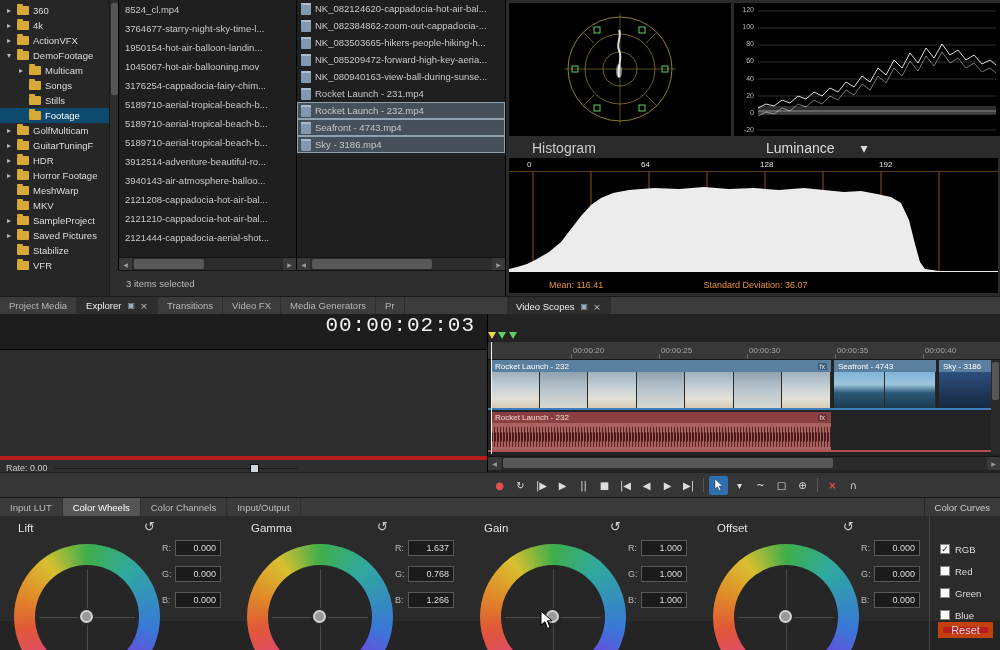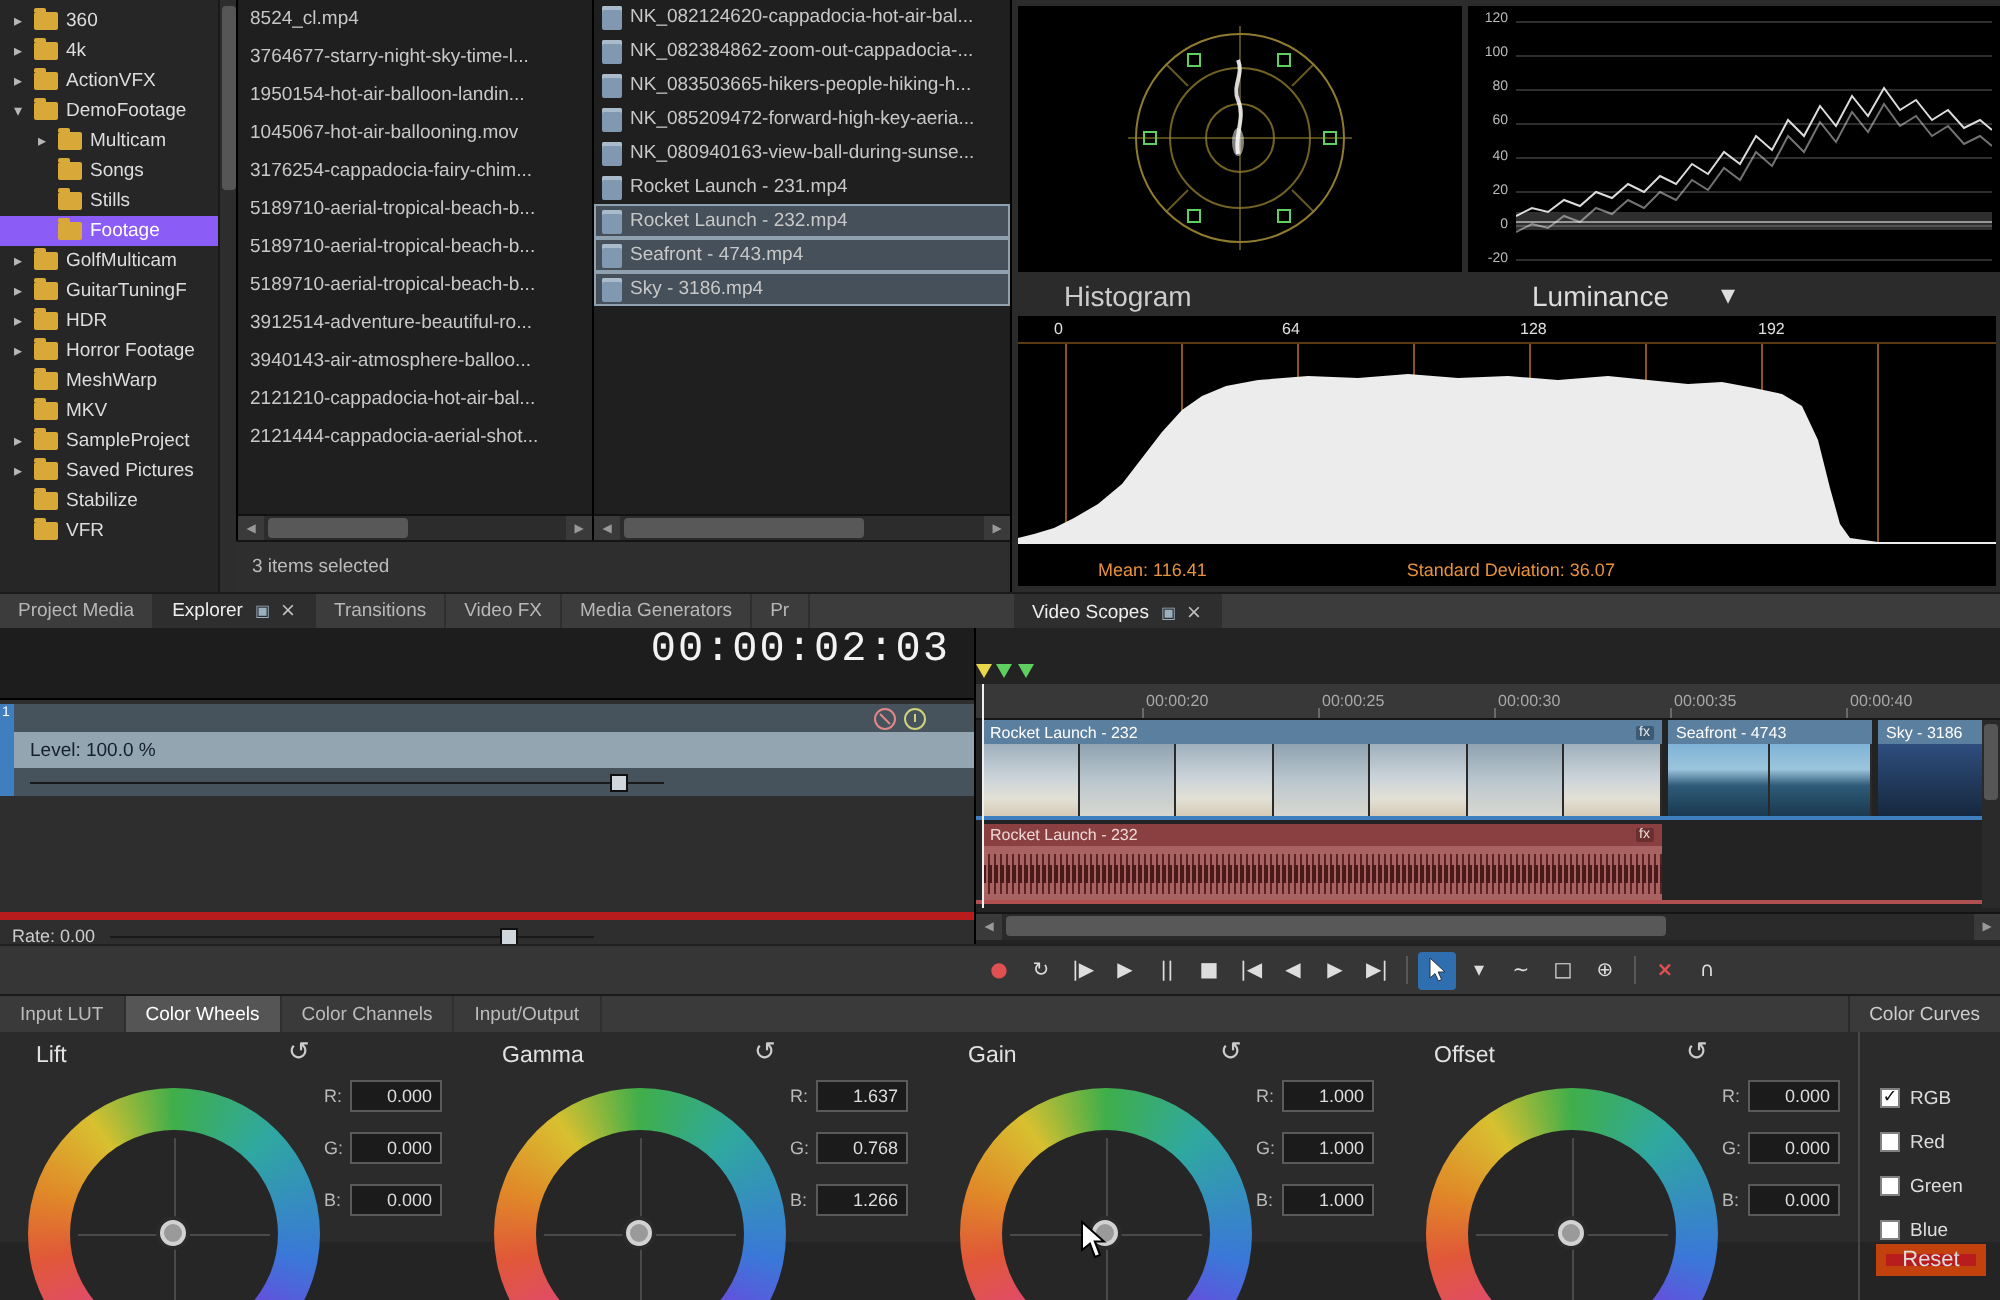--- a/index.html
+++ b/index.html
@@ -8,21 +8,21 @@
   #app{position:relative;width:1000px;height:650px;overflow:hidden;background:#242424;color:#ccc;font-size:10px;cursor:default}
   .ic{font-family:"DejaVu Sans",sans-serif}
 
   
   #tree{position:absolute;left:0;top:0;width:118px;height:296px;background:#262626;padding-top:3px;overflow:hidden}
   .trow{display:flex;align-items:center;height:15px;padding-left:7px;white-space:nowrap;color:#ddd;font-size:9.5px}
   .trow.d2{padding-left:19px}
   .tw{width:10px;flex:none;font-size:8px;color:#b8b8b8}
   .fold{width:12px;height:9px;background:#d8a838;border-radius:1px;margin-right:4px;flex:none;position:relative}
   .fold::before{content:"";position:absolute;left:0;top:-2px;width:6px;height:2px;background:#d8a838;border-radius:1px 1px 0 0}
-  .trow.sel{background:#8b5cf6;color:#fff}
+  .trow.sel{background:#0c4a6e;color:#fff}
   .trow .lbl{overflow:hidden}
   #tree-vscroll{position:absolute;left:109px;top:0;width:9px;height:296px;background:#2d2d2d;border-left:1px solid #1a1a1a}
   #tree-vscroll .vthumb{position:absolute;left:1px;top:3px;width:7px;height:92px;background:#565656;border-radius:2px}
 
   
   #files1{position:absolute;left:118px;top:0;width:178px;height:270px;background:#1f1f1f;border-left:1px solid #000;overflow:hidden}
   .frow{height:19px;line-height:19px;padding-left:6px;color:#c8c8c8;white-space:nowrap;overflow:hidden;font-size:9.5px}
   #files2{position:absolute;left:296px;top:0;width:209px;height:270px;background:#1f1f1f;border-left:1px solid #000;overflow:hidden}
   .frow2{height:17px;display:flex;align-items:center;gap:4px;padding:0 3px;color:#c8c8c8;white-space:nowrap;overflow:hidden;border:1px solid transparent;font-size:9.5px}
   .frow2.sel{background:#45505a;border-color:#8fa0ae}
@@ -244,20 +244,21 @@
     <div class="frow"><span>8524_cl.mp4</span></div>
     <div class="frow"><span>3764677-starry-night-sky-time-l...</span></div>
     <div class="frow"><span>1950154-hot-air-balloon-landin...</span></div>
     <div class="frow"><span>1045067-hot-air-ballooning.mov</span></div>
     <div class="frow"><span>3176254-cappadocia-fairy-chim...</span></div>
     <div class="frow"><span>5189710-aerial-tropical-beach-b...</span></div>
     <div class="frow"><span>5189710-aerial-tropical-beach-b...</span></div>
     <div class="frow"><span>5189710-aerial-tropical-beach-b...</span></div>
     <div class="frow"><span>3912514-adventure-beautiful-ro...</span></div>
     <div class="frow"><span>3940143-air-atmosphere-balloo...</span></div>
+    <div class="frow"><span>2121208-cappadocia-hot-air-bal...</span></div>
     <div class="frow"><span>2121210-cappadocia-hot-air-bal...</span></div>
     <div class="frow"><span>2121444-cappadocia-aerial-shot...</span></div>
     <div class="hscroll">
       <span class="sbtn ic">◀</span>
       <span class="strack">
           <span class="sthumb" style="left:2px;width:70px"></span>
         </span>
       <span class="sbtn ic">▶</span>
     </div>
   </div>
@@ -422,34 +423,20 @@
     <div id="tab-scopes" class="tab active">
         <span>Video Scopes</span>
         <span class="pin ic">▣</span>
         <span class="x ic">×</span>
       </div>
   </div>
 
   <div id="trackpanel">
     <div id="timecode-strip">
       <span id="timecode">00:00:02:03</span>
-    </div>
-    <div id="vtrack">
-      <div class="tstrip" style="background:#3f7fbf">
-          <span class="tnum">1</span>
-        </div>
-      <div class="icons">
-          <span class="cicon red"></span>
-          <span class="cicon yel"></span>
-        </div>
-      <div class="levelrow">
-          <span>Level: 100.0 %</span>
-        </div>
-      <div class="sline" style="top:39px"></div>
-      <div class="shandle" style="left:305px;top:35px"></div>
     </div>
     <div id="rate-row">
       <span class="rl">Rate: 0.00</span>
       <div class="sline" style="left:55px;right:190px;top:8px"></div>
       <div class="shandle" style="left:250px;top:4px"></div>
     </div>
   </div>
 
   <div id="timeline">
     <div class="mk yellow" style="left:0;top:18px"></div>

